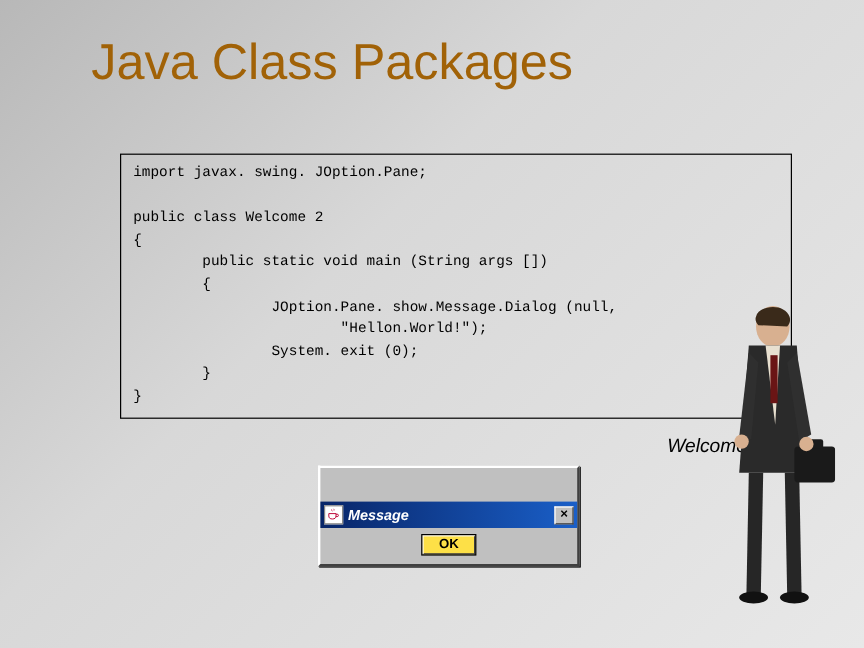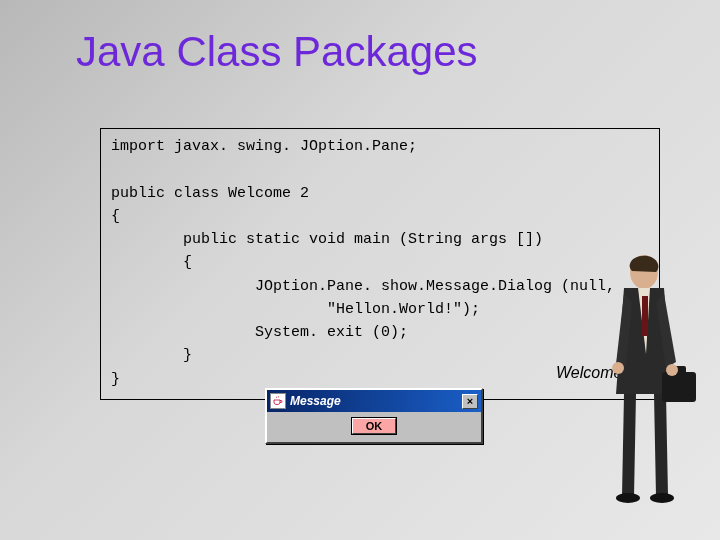--- a/index.html
+++ b/index.html
@@ -5,35 +5,35 @@
   * { box-sizing: border-box; margin: 0; padding: 0; }
   html, body { width: 720px; height: 540px; overflow: hidden; }
   body {
     background: linear-gradient(135deg, #b8b8b8 0%, #d8d8d8 40%, #e8e8e8 100%);
     font-family: Arial, Helvetica, sans-serif;
     position: relative;
   }
   .slide-title {
     font-size: 42px;
     font-weight: 400;
-    color: #6d28d9;
+    color: #a16207;
     position: absolute;
     top: 28px;
     left: 76px;
   }
   .code-box {
     position: absolute;
     top: 128px;
     left: 100px;
     width: 560px;
     border: 1px solid #000;
     background: transparent;
     padding: 6px 10px 8px 10px;
     font-family: "Courier New", Courier, monospace;
-    font-size: 15px;
+    font-size: 12px;
     line-height: 1.55;
     white-space: pre;
     color: #000;
   }
   .caption {
     position: absolute;
     top: 364px;
     left: 556px;
     font-style: italic;
     font-size: 16px;
@@ -52,20 +52,21 @@
     border-bottom: 2px solid #404040;
     box-shadow: 1px 1px 0 #000;
   }
   .dlg-title {
     background: linear-gradient(to right, #082568, #1a5fc8);
     height: 22px;
     display: flex;
     align-items: center;
     padding: 0 3px;
     gap: 4px;
+    margin-top: 28px;
   }
   .dlg-coffee {
     width: 16px; height: 16px;
     background: #fff;
     border: 1px solid #888;
     display: flex; align-items: center; justify-content: center;
   }
   .dlg-coffee svg { width: 12px; height: 12px; }
   .dlg-title-text {
     color: #fff;
@@ -99,21 +100,21 @@
   }
   .dlg-info-icon svg { width: 26px; height: 26px; }
   .dlg-msg { font-size: 11px; font-weight: bold; line-height: 1.7; color: #000; }
   .dlg-btn-row { text-align: center; padding: 4px 0 8px 0; }
   .dlg-ok {
     display: inline-block;
     min-width: 44px;
     padding: 1px 8px;
     font-size: 11px;
     font-weight: bold;
-    background: #fca5a5;
+    background: #fde047;
     border-top: 1px solid #fff;
     border-left: 1px solid #fff;
     border-right: 1px solid #404040;
     border-bottom: 1px solid #404040;
     outline: 1px solid #000;
     cursor: default;
   }
   
   .figure {
     position: absolute;

